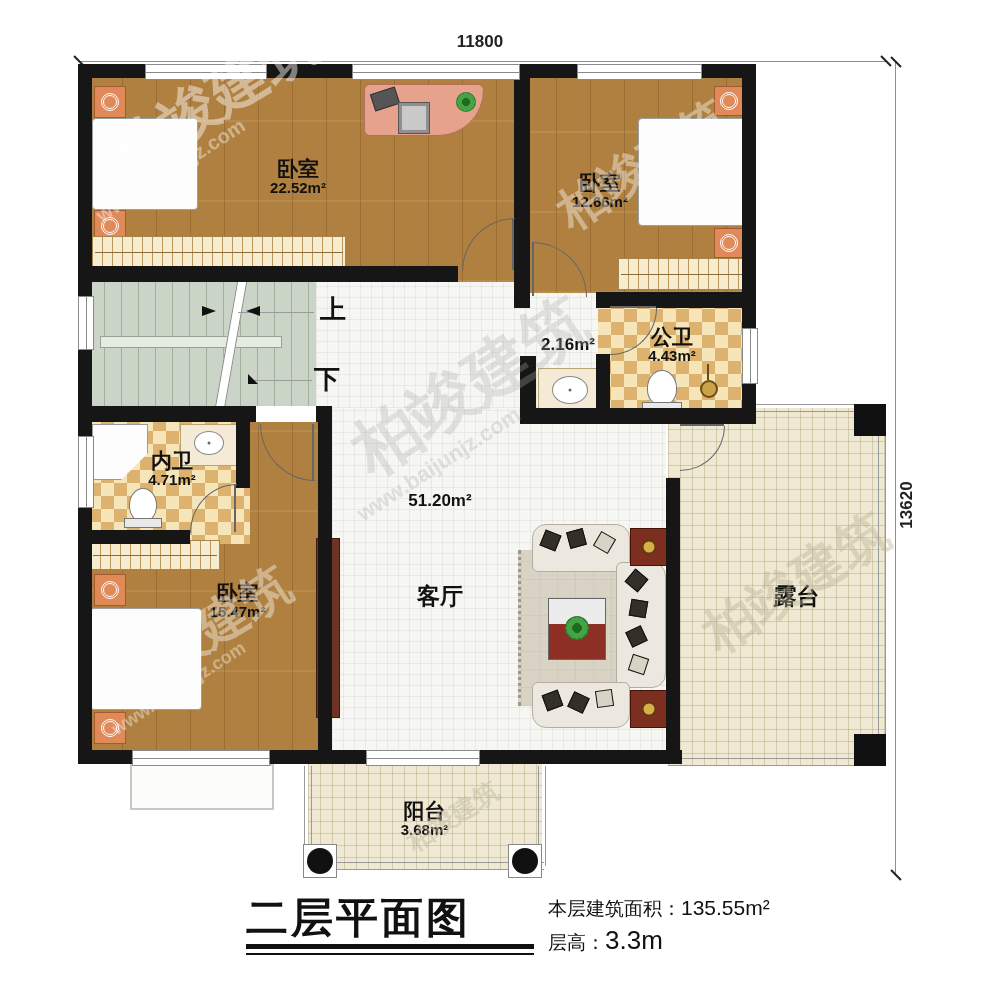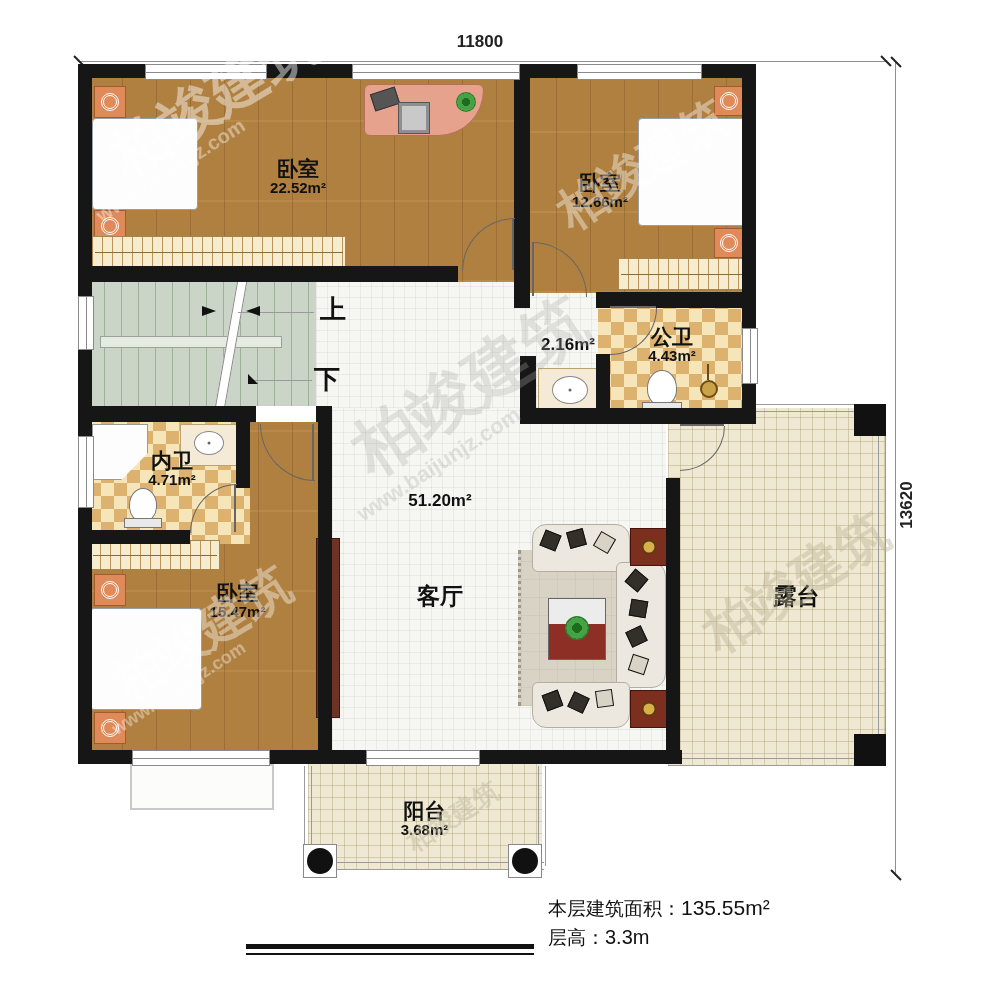--- a/index.html
+++ b/index.html
@@ -289,21 +289,22 @@
 <div class="wm abs" style="left:92px;top:208px;font-size:20px;color:rgba(255,255,255,.40);">www.baijunjz.com</div>
 <div class="wm abs" style="left:545px;top:190px;font-size:48px;color:rgba(255,255,255,.40);">柏竣建筑</div>
 <div class="wm abs" style="left:335px;top:420px;font-size:66px;color:rgba(170,170,170,.30);">柏竣建筑</div>
 <div class="wm abs" style="left:352px;top:505px;font-size:22px;color:rgba(170,170,170,.30);">www.baijunjz.com</div>
 <div class="wm abs" style="left:100px;top:660px;font-size:50px;color:rgba(255,255,255,.40);">柏竣建筑</div>
 <div class="wm abs" style="left:108px;top:722px;font-size:18px;color:rgba(255,255,255,.38);">www.baijunjz.com</div>
 <div class="wm abs" style="left:690px;top:610px;font-size:52px;color:rgba(185,178,150,.42);">柏竣建筑</div>
 <div class="wm abs" style="left:400px;top:830px;font-size:26px;color:rgba(190,185,160,.45);">柏竣建筑</div>
 
 <div class="abs" style="left:246px;top:890px;display:flex;align-items:baseline;gap:34px;">
+  <span class="tb-title">二层平面图</span>
 </div>
 <div class="abs tb-line" style="left:246px;top:944px;width:288px;height:5px;"></div>
 <div class="abs tb-line" style="left:246px;top:953px;width:288px;height:2px;"></div>
 <div class="abs tb-info" style="left:548px;top:896px;">
   <span>本层建筑面积：</span><span style="font-size:21px;">135.55m²</span>
 </div>
 <div class="abs tb-info" style="left:548px;top:925px;">
-  <span>层高：</span><span style="font-size:20px;">3.3m</span>
+  <span>层高：</span><span style="font-size:26px;">3.3m</span>
 </div>
 
 </body></html>

